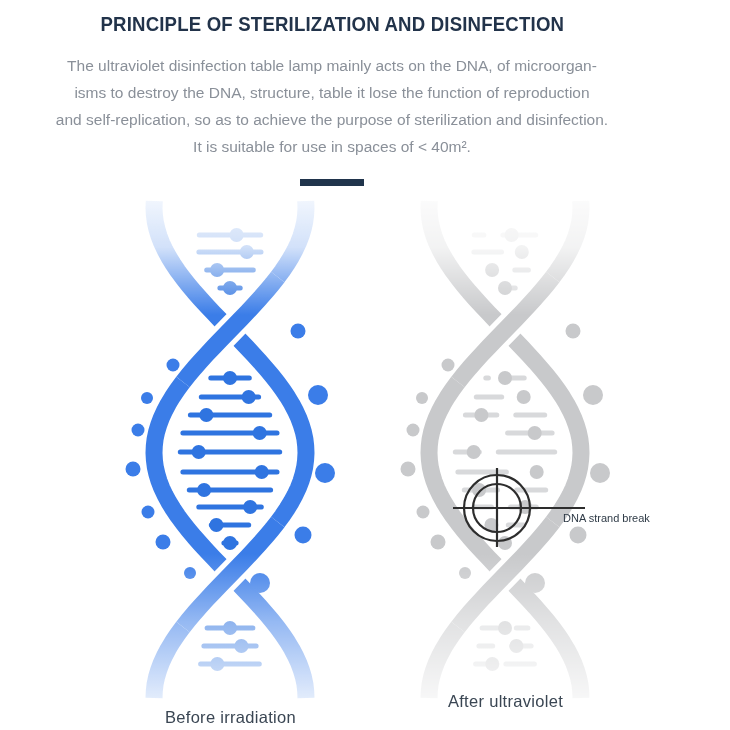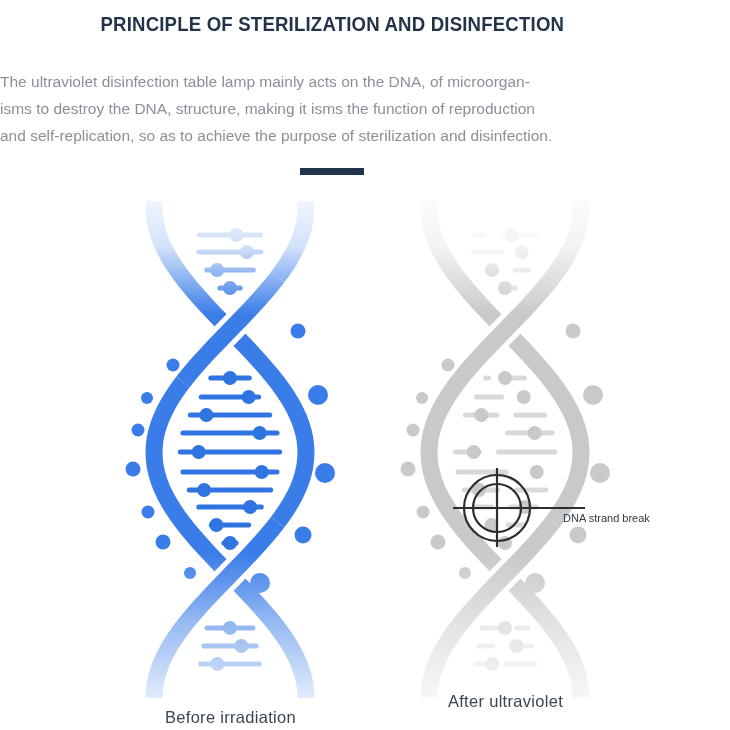--- a/index.html
+++ b/index.html
@@ -7,21 +7,21 @@
     position:relative;width:664px;height:730px;background:var(--c-bg,#fff);
     font-family:"Liberation Sans",sans-serif;overflow:hidden;
   }
   .title{
     margin:0;padding-top:13px;display:flex;justify-content:center;
     font-size:20px;font-weight:700;color:var(--c-title,#22334a);
     letter-spacing:.2px;white-space:nowrap;
   }
   .title-inner{transform:scaleX(.93);transform-origin:center;}
   .intro{
-    margin-top:32px;text-align:left;color:var(--c-body,#8a9099);
+    margin-top:16px;text-align:center;color:var(--c-body,#8a9099);
     font-size:15.5px;line-height:27px;
   }
   .divider{
     width:64px;height:7px;margin:19px auto 0 auto;
     background:var(--c-divider,#20344c);
   }
   .figures{position:absolute;left:0;top:0;width:730px;height:730px;pointer-events:none;}
   .helix{position:absolute;width:225px;height:470px;top:215px;overflow:visible;}
   .helix-before{left:118px;}
   .helix-after{left:393px;}
@@ -44,22 +44,23 @@
 <body>
 
 <div class="page" style="--c-bg: #ffffff; --c-title: #22334a; --c-body: #8a9099; --c-divider: #20344c; --c-label: #3a4653; --c-annotation: #2f3b47; --c-crosshair: #2d2d2d;">
 
   <h1 class="title">
       <span class="title-inner">PRINCIPLE OF STERILIZATION AND DISINFECTION</span>
     </h1>
 
   <div class="intro">
     <div>The ultraviolet disinfection table lamp mainly acts on the DNA, of microorgan-</div>
-    <div>isms to destroy the DNA, structure, making it isms the function of reproduction</div>
+    <div>isms to destroy the DNA, structure, table it lose the function of reproduction</div>
     <div>and self-replication, so as to achieve the purpose of sterilization and disinfection.</div>
+    <div>It is suitable for use in spaces of &lt; 40m².</div>
   </div>
 
   <div class="divider"></div>
 
   <div class="figures">
 
     <svg id="helix-before" class="helix helix-before" viewBox="0 0 225 470">
         <defs>
           <linearGradient id="fg-b" x1="0" y1="0" x2="0" y2="1">
             <stop offset="0" stop-color="#0a0a0a"></stop>

